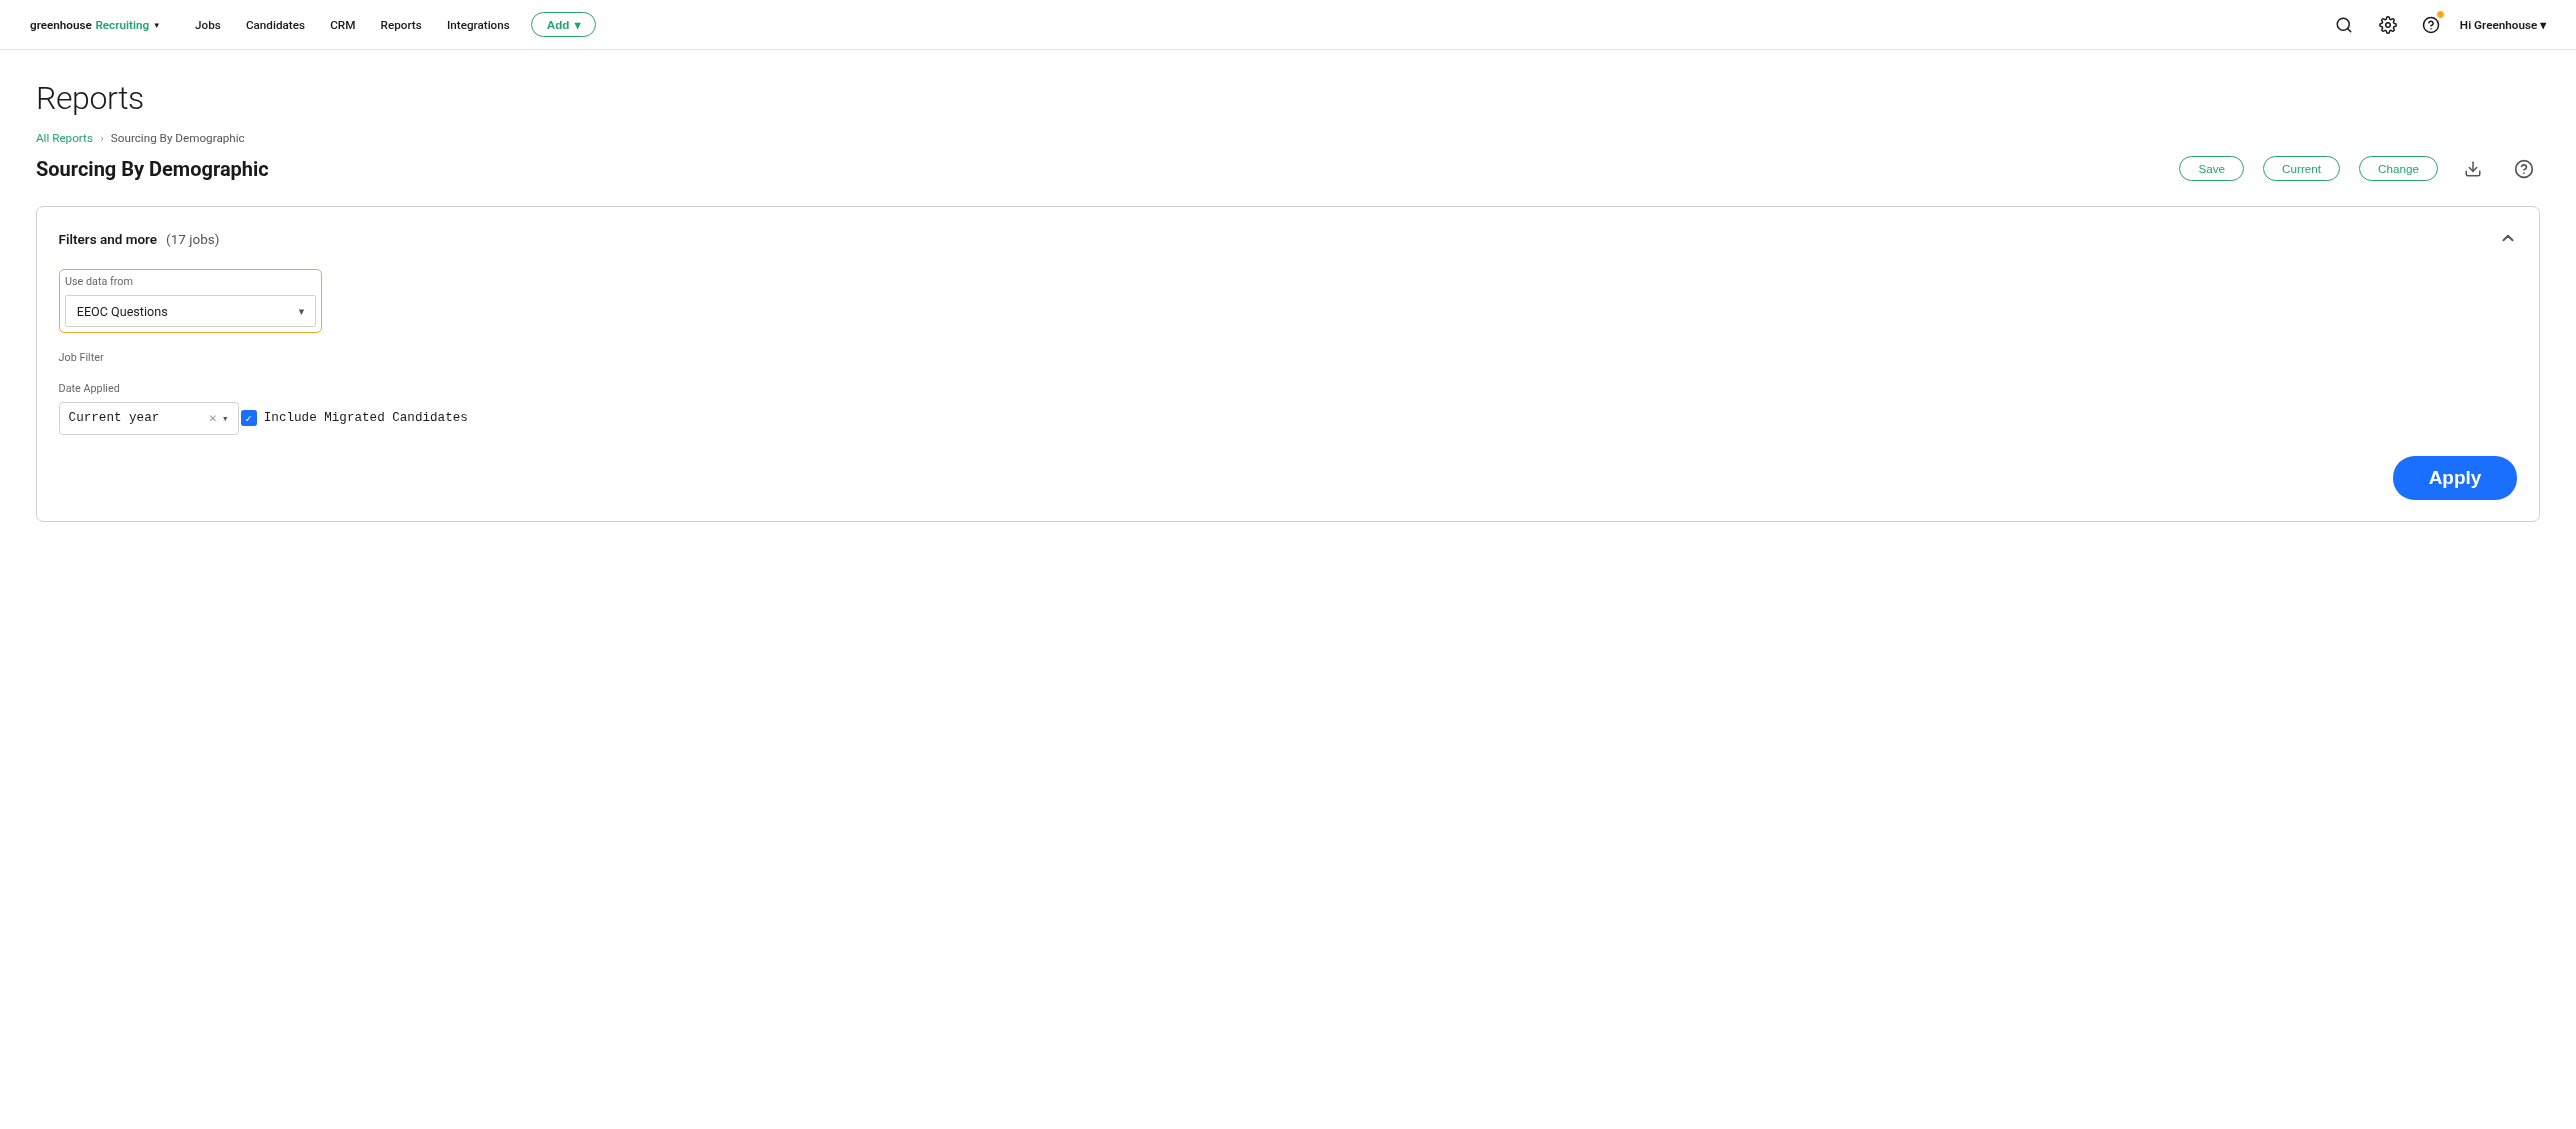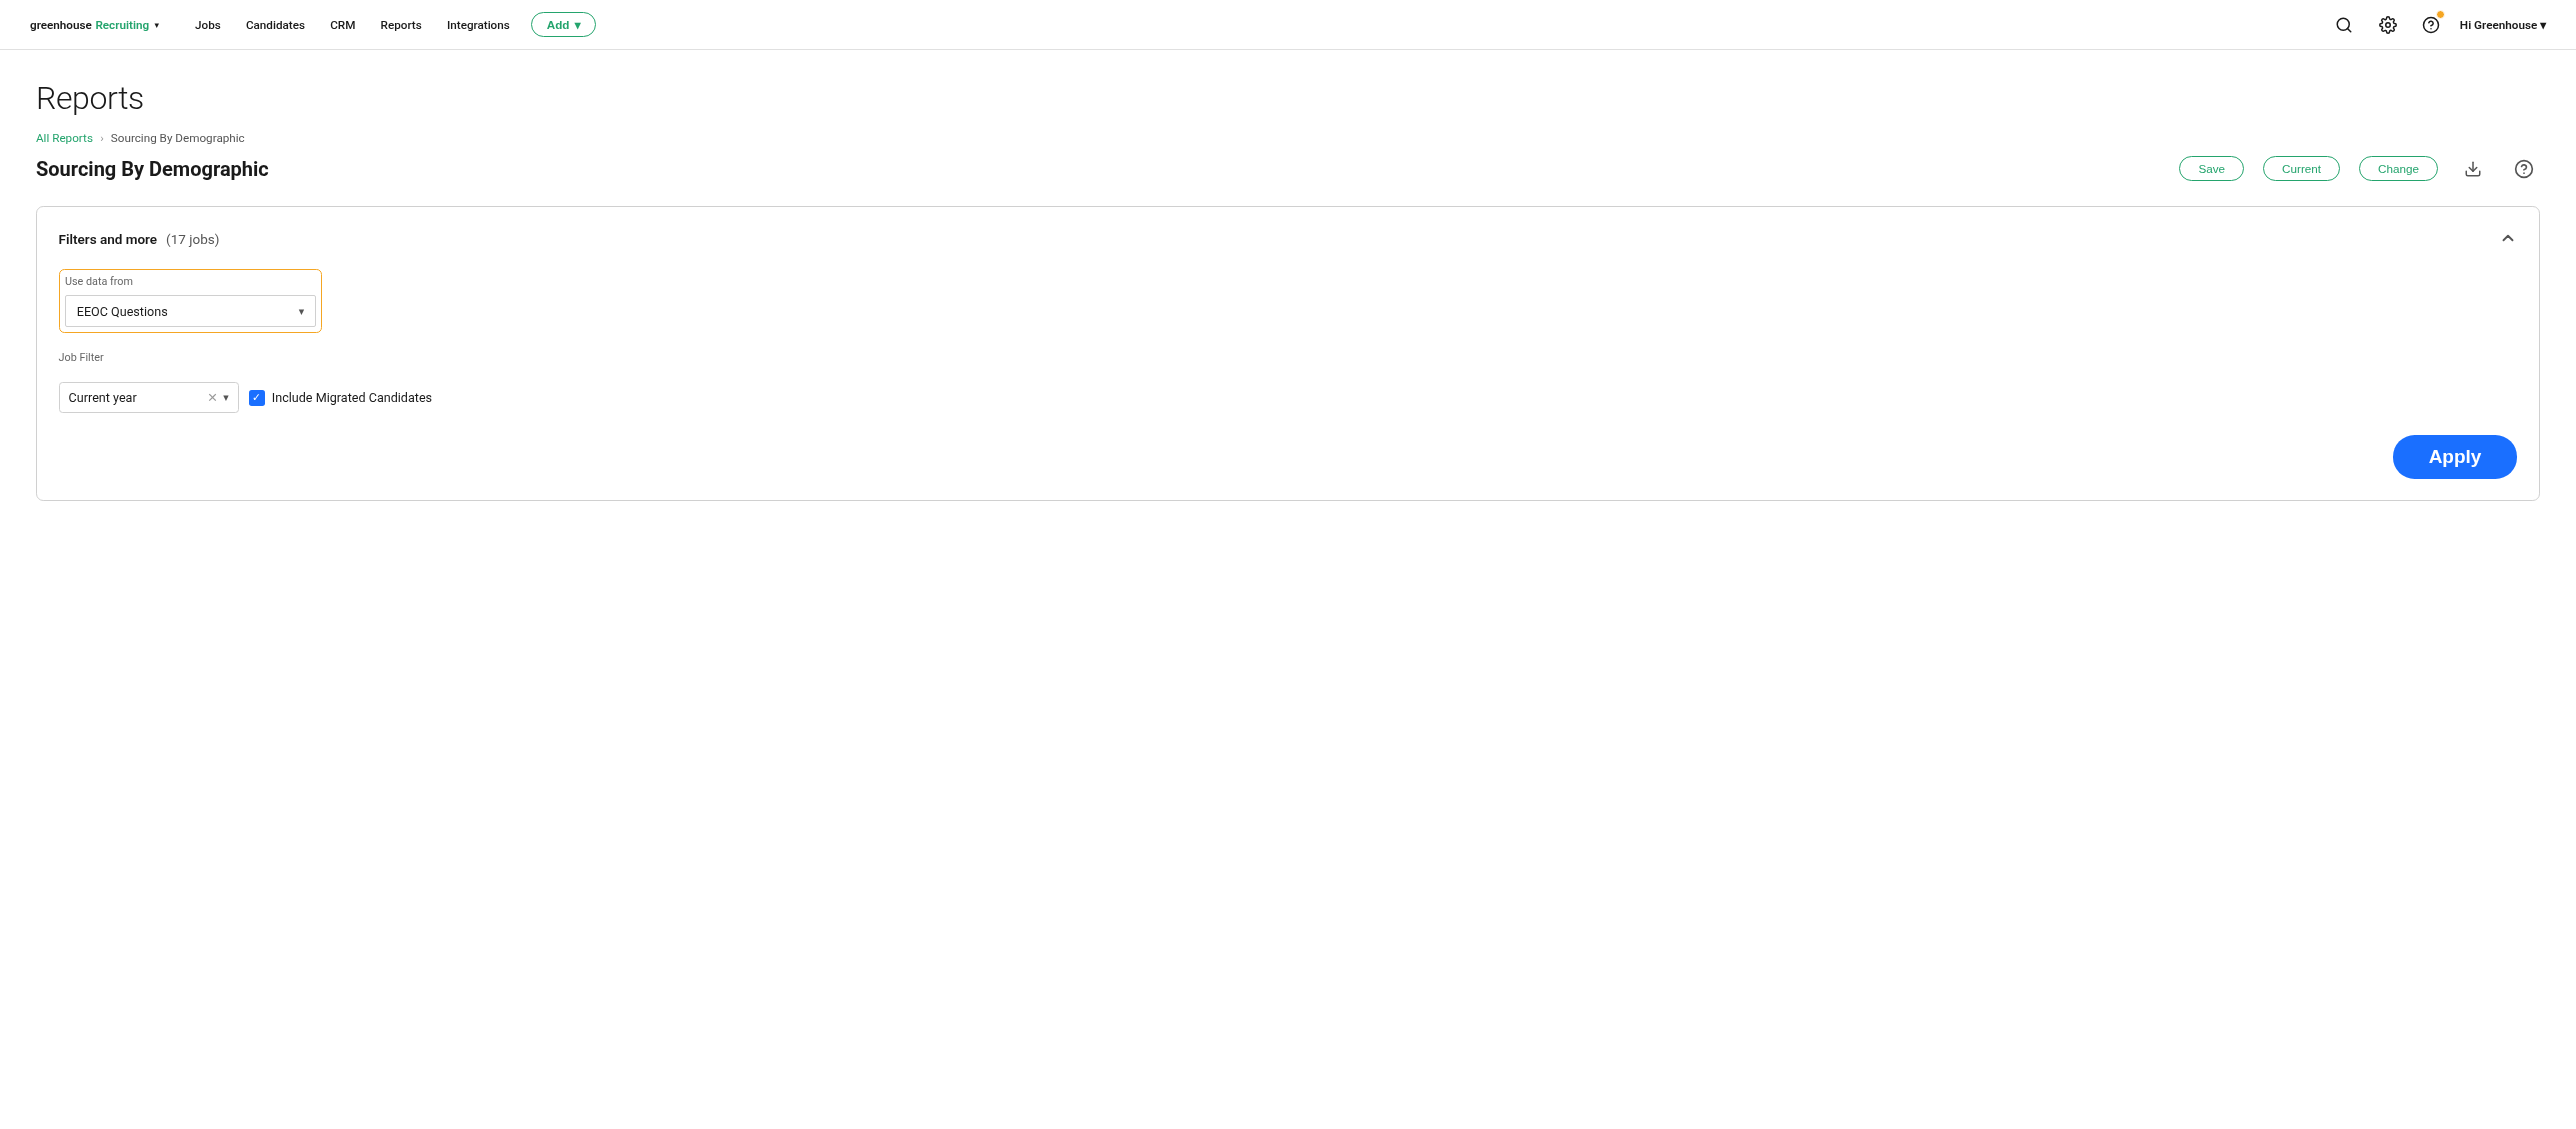--- a/index.html
+++ b/index.html
@@ -104,21 +104,21 @@
       margin-bottom: 18px;
     }
     .job-filter-text { font-size: 12.6px; color: #1a1a1a; }
     .job-filter-text strong { font-weight: 700; }
     .change-filter-btn {
       border: 1.3px solid #24a46d; border-radius: 18px; padding: 4.5px 14.4px;
       color: #24a46d; font-size: 11.7px; font-weight: 500; cursor: pointer; background: #fff;
     }
 
     
-    .date-applied-row { display: flex; align-items: center; gap: 10px; }
+    .date-applied-row { display: flex; align-items: center; gap: 2px; font-family: Liberation Mono, monospace; }
     .date-select-wrapper {
       display: flex; align-items: center;
       border: 0.9px solid #d0d0d0; border-radius: 3.6px; padding: 7.2px 9px;
       background: #fff; cursor: pointer; min-width: 180px;
     }
     .date-select-text { font-size: 12.6px; color: #1a1a1a; flex: 1; }
     .date-select-clear { color: #999; font-size: 12.6px; cursor: pointer; margin-right: 5.4px; }
     .date-select-caret { color: #555; font-size: 10.8px; }
 
     .checkbox-wrapper { display: flex; align-items: center; gap: 7.2px; cursor: pointer; }
@@ -240,20 +240,21 @@
           <span class="select-caret">▾</span>
         </div>
       </div>
     </div>
 
     <div class="section-group">
       <div class="section-label">Job Filter</div>
     </div>
 
     <div class="section-group">
+      <div class="section-label">Date Applied</div>
       <div class="date-applied-row">
         <div class="date-select-wrapper">
           <span class="date-select-text">Current year</span>
           <span class="date-select-clear">✕</span>
           <span class="date-select-caret">▾</span>
         </div>
         <div class="checkbox-wrapper">
           <div class="checkbox-box">
             <span class="checkbox-check">✓</span>
           </div>

